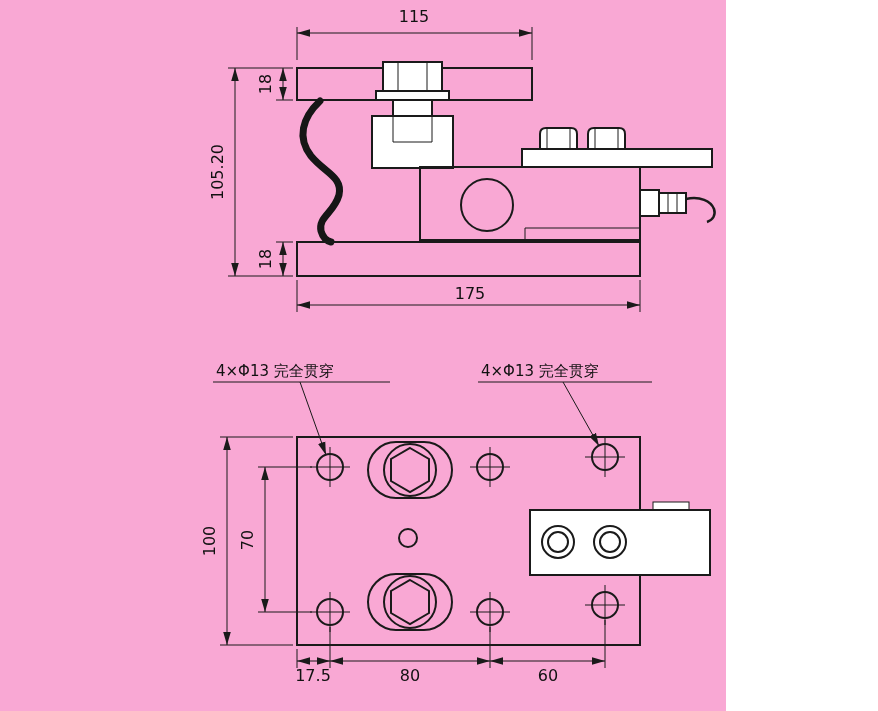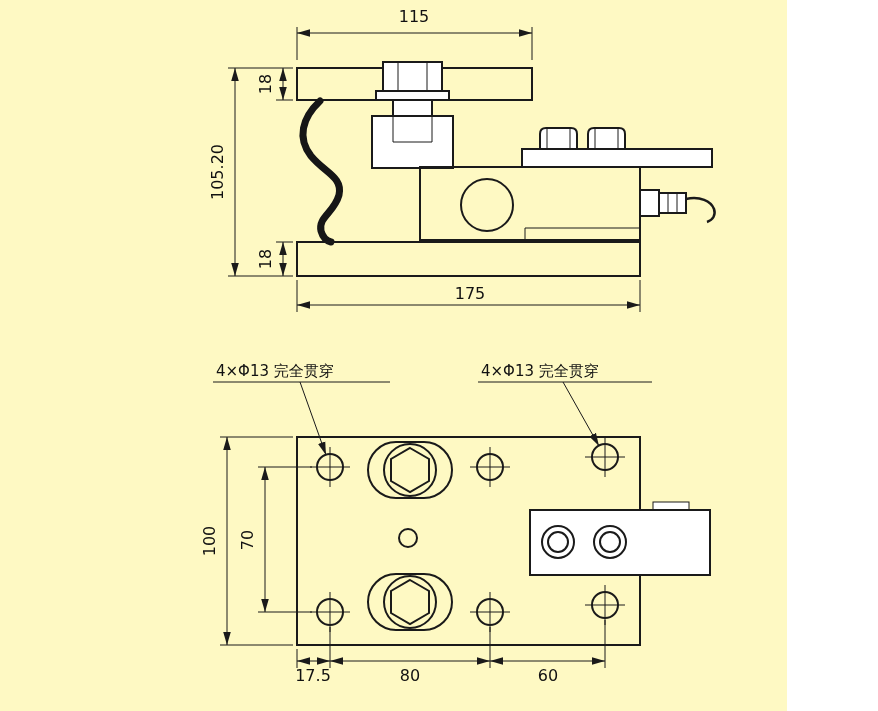--- a/index.html
+++ b/index.html
@@ -1,16 +1,16 @@
 <!DOCTYPE html>
 <html><head>
 <meta charset="utf-8">
 <style>
   html,body{margin:0;padding:0;background:#ffffff;}
-  .canvas{width:787px;height:711px;background:#fef9c3;position:relative;overflow:hidden;}
+  .canvas{width:726px;height:711px;background:#f9a8d4;position:relative;overflow:hidden;}
   svg{display:block;}
   .o2{fill:none;stroke:#1a1a1a;stroke-width:2;}
   .o2w{fill:#ffffff;stroke:#1a1a1a;stroke-width:2;}
   .t1{fill:none;stroke:#1a1a1a;stroke-width:1;}
   .dim{fill:none;stroke:#1a1a1a;stroke-width:1;marker-start:url(#arr);marker-end:url(#arr);}
   .lead{fill:none;stroke:#1a1a1a;stroke-width:1;marker-end:url(#arr);}
   .cable{fill:none;stroke:#161616;stroke-width:7;stroke-linecap:round;}
   .dimtext{font:16px "DejaVu Sans","Liberation Sans",sans-serif;fill:#111111;}
   .callout{font:15px "DejaVu Sans","Liberation Sans",sans-serif;fill:#111111;}
 </style>

